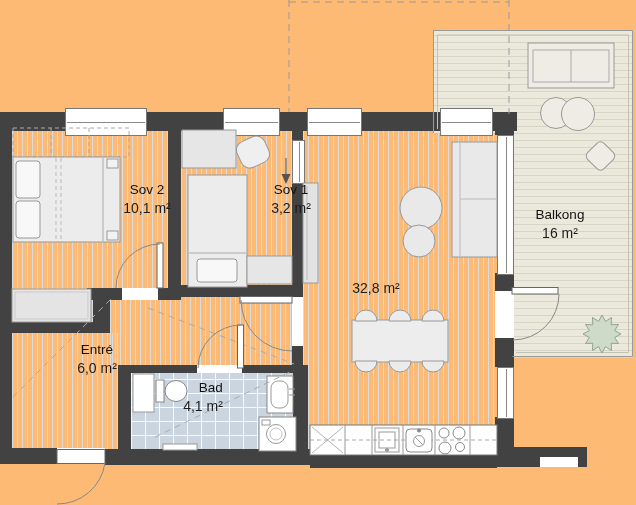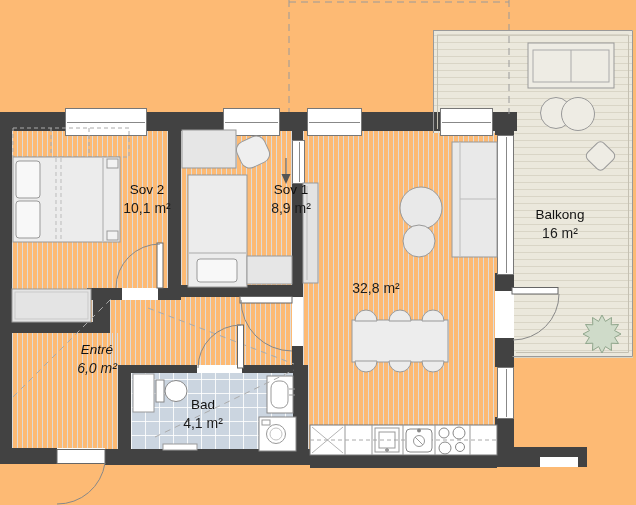--- a/index.html
+++ b/index.html
@@ -219,31 +219,31 @@
       <path d="M105 463 A48 48 0 0 1 57 504"></path>
     </g>
   </svg>
 
   <div class="room-label" style="left:147px;top:199px;">
     <div class="nm">Sov 2</div>
     <div class="ar">10,1 m²</div>
   </div>
   <div class="room-label" style="left:255px;top:199px;margin-left:36px;">
     <div class="nm">Sov 1</div>
-    <div class="ar">8,9 m²</div>
+    <div class="ar">3,2 m²</div>
   </div>
   <div class="room-label" style="left:376px;top:288px;">
     <div class="ar">32,8 m²</div>
   </div>
   <div class="room-label" style="left:560px;top:224px;text-align:center;">
     <div class="nm">Balkong</div>
     <div class="ar">16 m²</div>
   </div>
-  <div class="room-label" style="left:97px;top:359px;font-style:italic;">
+  <div class="room-label" style="left:97px;top:359px;">
     <div class="nm">Entré</div>
     <div class="ar">6,0 m²</div>
   </div>
-  <div class="room-label" style="left:203px;top:414px;">
+  <div class="room-label" style="left:203px;top:397px;text-align:right;">
     <div class="nm">Bad</div>
     <div class="ar">4,1 m²</div>
   </div>
 
 </div>
 
 </body></html>

